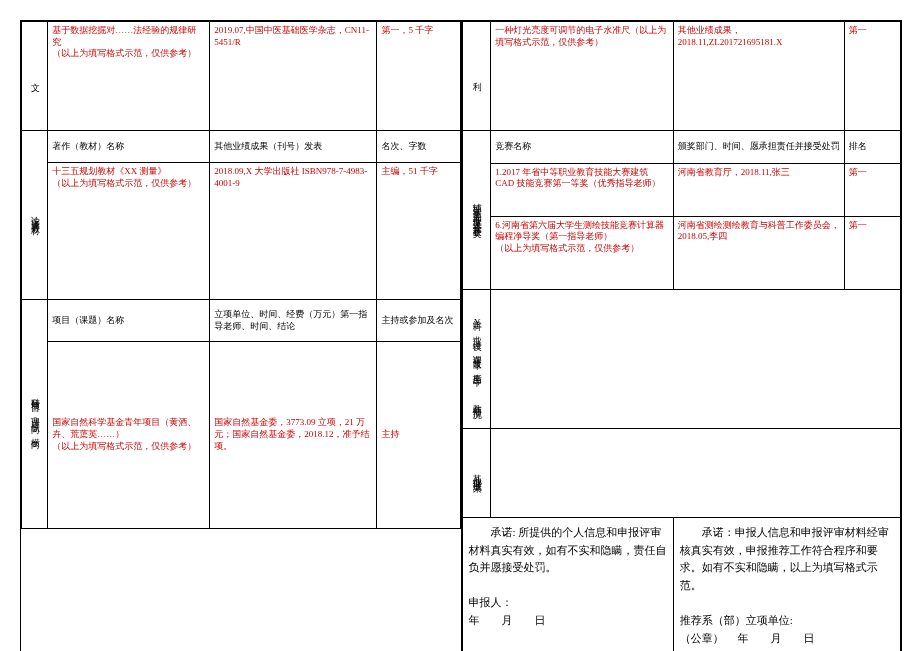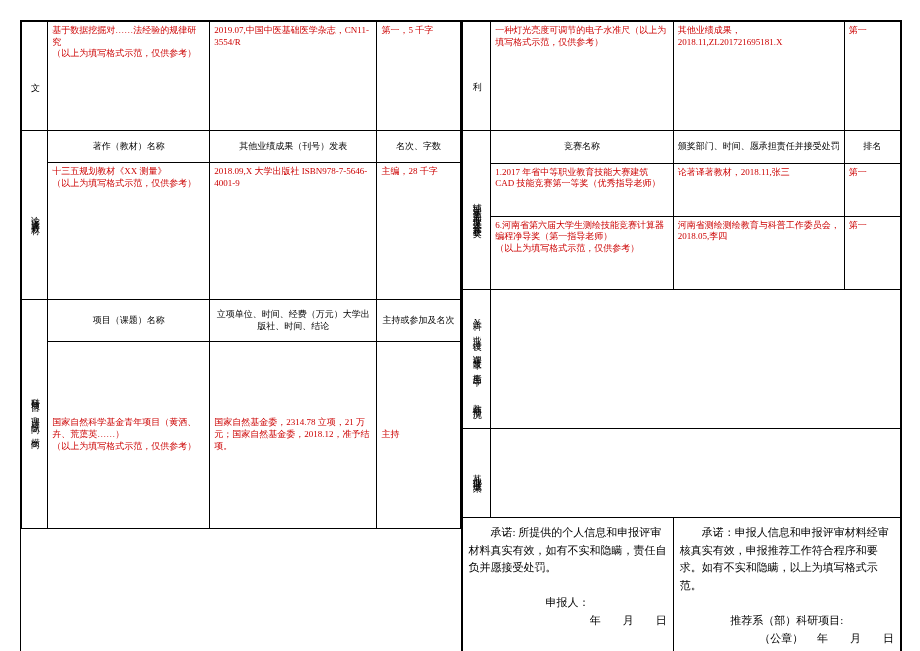--- a/index.html
+++ b/index.html
@@ -40,74 +40,72 @@
     text-align: center;
     vertical-align: middle;
     width: 18px;
     font-size: 9px;
     letter-spacing: 2px;
   }
   .red {
     color: #c00;
   }
   .center {
-    text-align: center;
     vertical-align: middle;
   }
   .right {
-    text-align: right;
   }
   .footer-block {
     padding: 6px;
     font-size: 11px;
     line-height: 1.6;
   }
 </style>
 </head>
 <body>
 
 <div class="page">
 
   <div class="left-section">
     <table>
 
       <tbody>
           <tr>
         <td class="vlabel" style="height:100px">文</td>
         <td class="red" style="width:145px;white-space:pre-line">基于数据挖掘对……法经验的规律研究
 （以上为填写格式示范，仅供参考）</td>
-        <td class="red" style="width:150px">2019.07,中国中医基础医学杂志，CN11-3554/R</td>
+        <td class="red" style="width:150px">2019.07,中国中医基础医学杂志，CN11-5451/R</td>
         <td class="red" style="width:70px">第一，5 千字</td>
       </tr>
 
       <tr>
         <td rowspan="2" class="vlabel" style="height:160px">论著译著教材</td>
         <td class="center">著作（教材）名称</td>
         <td class="center">其他业绩成果（刊号）发表</td>
         <td class="center">名次、字数</td>
       </tr>
 
       <tr>
         <td class="red" style="white-space:pre-line;height:130px">十三五规划教材《XX 测量》
 （以上为填写格式示范，仅供参考）</td>
-        <td class="red">2018.09,X 大学出版社 ISBN978-7-5646-4001-9</td>
-        <td class="red">主编，28 千字</td>
+        <td class="red">2018.09,X 大学出版社 ISBN978-7-4983-4001-9</td>
+        <td class="red">主编，51 千字</td>
       </tr>
 
       <tr>
         <td rowspan="2" class="vlabel" style="height:220px">科研项目、课题（纵向、横向）</td>
         <td class="center">项目（课题）名称</td>
-        <td class="center">立项单位、时间、经费（万元）大学出版社、时间、结论</td>
+        <td class="center">立项单位、时间、经费（万元）第一指导老师、时间、结论</td>
         <td class="center">主持或参加及名次</td>
       </tr>
 
       <tr>
         <td class="red" style="white-space:pre-line;height:180px;vertical-align:middle">国家自然科学基金青年项目（黄酒、卉、荒蕖英……）
 （以上为填写格式示范，仅供参考）</td>
-        <td class="red" style="vertical-align:middle">国家自然基金委，2314.78 立项，21 万元；国家自然基金委，2018.12，准予结项。</td>
+        <td class="red" style="vertical-align:middle">国家自然基金委，3773.09 立项，21 万元；国家自然基金委，2018.12，准予结项。</td>
         <td class="red" style="vertical-align:middle">主持</td>
       </tr>
     </tbody>
       </table>
   </div>
 
   <div class="right-section">
     <table>
 
       <tbody>
@@ -120,21 +118,21 @@
 
       <tr>
         <td rowspan="3" class="vlabel" style="height:150px">辅导学生参加专业技术竞赛获奖</td>
         <td class="center">竞赛名称</td>
         <td class="center">颁奖部门、时间、愿承担责任并接受处罚</td>
         <td class="center">排名</td>
       </tr>
 
       <tr>
         <td class="red">1.2017 年省中等职业教育技能大赛建筑 CAD 技能竞赛第一等奖（优秀指导老师）</td>
-        <td class="red">论著译著教材，2018.11,张三</td>
+        <td class="red">河南省教育厅，2018.11,张三</td>
         <td class="red">第一</td>
       </tr>
 
       <tr>
         <td class="red" style="white-space:pre-line">6.河南省第六届大学生测绘技能竞赛计算器编程净导奖（第一指导老师）
 （以上为填写格式示范，仅供参考）</td>
         <td class="red">河南省测绘测绘教育与科普工作委员会，2018.05,李四</td>
         <td class="red">第一</td>
       </tr>
 
@@ -151,21 +149,21 @@
       <tr>
         <td colspan="2" class="footer-block" style="height:110px">
           <div style="text-indent:2em">承诺: 所提供的个人信息和申报评审材料真实有效，如有不实和隐瞒，责任自负并愿接受处罚。</div>
           <br>
           <div class="center">申报人：</div>
           <div class="right">年　　月　　日</div>
         </td>
         <td colspan="2" class="footer-block">
           <div style="text-indent:2em">承诺：申报人信息和申报评审材料经审核真实有效，申报推荐工作符合程序和要求。如有不实和隐瞒，以上为填写格式示范。</div>
           <br>
-          <div class="center">推荐系（部）科研项目:</div>
+          <div class="center">推荐系（部）立项单位:</div>
           <div class="right">
             <span>（公章）</span>　
             <span>年　　月　　日</span>
           </div>
         </td>
       </tr>
     </tbody>
       </table>
   </div>
 

